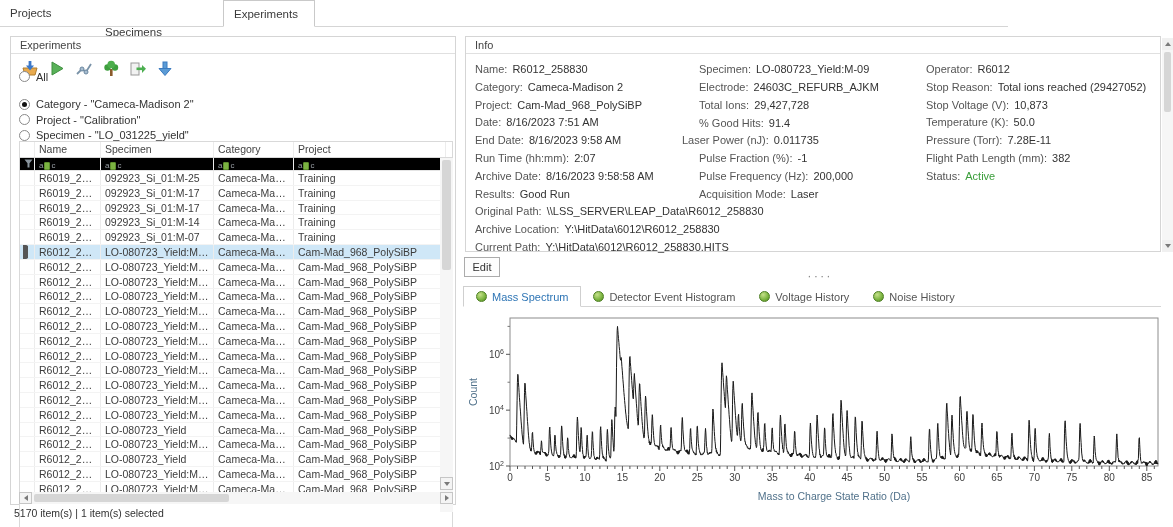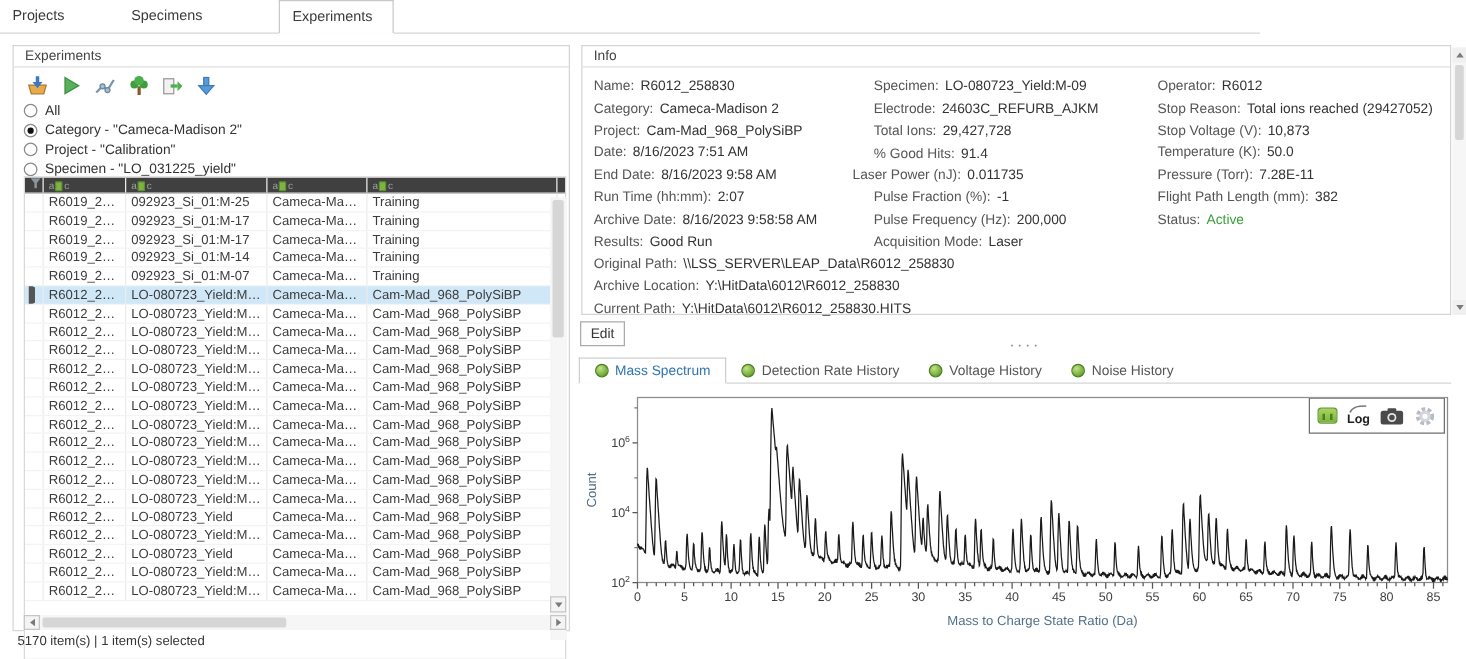--- a/index.html
+++ b/index.html
@@ -29,21 +29,21 @@
     border-radius:50%; background:#111; }
   .radio-label { font-size:11px; color:#333; white-space:nowrap; }
 
   
   #exp-table { position:absolute; left:8px; top:104px; width:434px; height:387px;
     border:1px solid #d9d9d9; overflow:hidden; background:#fff; font-size:10.5px; }
   .trow { display:flex; width:100%; }
   .tcell { padding:0 4px; border-right:1px solid #ececec; white-space:nowrap; overflow:hidden;
     text-overflow:ellipsis; flex:none; }
   .thead { height:16px; line-height:15px; border-bottom:1px solid #d9d9d9; color:#444; }
-  .tfilter { height:13px; line-height:12px; border-bottom:1px solid #e4e4e4; background:#404040; }
+  .tfilter { height:13px; line-height:12px; border-bottom:1px solid #e4e4e4; background:#000000; }
   .tdata { height:14.8px; line-height:14.5px; border-bottom:1px solid #f3f3f3; color:#3c3c3c; }
   .tdata.sel { background:#cfe7f7; }
   .abc { display:inline-flex; align-items:center; font-size:8px; color:#9aa0a6; gap:1px; }
   .abc-box { width:6px; height:8px; background:#7cb342; border:1px solid #5d8f2d; border-radius:1px; display:inline-block; }
   .rowmark { width:0; height:0; border-left:5px solid #555; border-top:3.5px solid transparent;
     border-bottom:3.5px solid transparent; margin:3px 0 0 3px; }
 
   
   .sb-btn { position:absolute; background:#f4f4f4; border:1px solid #c6c6c6;
     display:flex; align-items:center; justify-content:center; cursor:pointer; }
@@ -88,21 +88,21 @@
   #log-btn { display:flex; flex-direction:column; align-items:center; line-height:1; cursor:pointer; }
   #log-label { font-size:10px; font-weight:bold; color:#222; }
 
   .svgtext { font-family:"Liberation Sans", sans-serif; }
 </style>
 </head>
 <body>
 
 <div id="main-tabs">
     <div class="mtab" style="width: 95px;">Projects</div>
-    <div class="mtab" style="width: 128px;">Specimens</div>
+    <div class="mtab" style="width: 128px; margin-top: 19px;">Specimens</div>
     <div class="mtab active" style="width: 92px;">Experiments</div>
   </div>
 
 <div class="gpanel" id="exp-panel" style="left:10px; top:36px; width:446px; height:469px;">
   <div class="gtitle">Experiments</div>
 
   <div id="exp-toolbar">
     <span class="tbicon">
       <svg width="18" height="17" viewBox="0 0 18 17">
         <path d="M2,8 L16,8 L14,15 L4,15 Z" fill="#e8aa4e" stroke="#b07d2c" stroke-width="1"></path>
@@ -139,39 +139,46 @@
       </span>
     <span class="tbicon">
       <svg width="16" height="17" viewBox="0 0 16 17">
         <rect x="6" y="2" width="4" height="7" fill="#5b9bd5" stroke="#3a7abf"></rect>
         <polygon points="2,8.5 14,8.5 8,15.5" fill="#5b9bd5" stroke="#3a7abf"></polygon>
       </svg>
       </span>
   </div>
 
   <div id="radio-group">
-      <div class="radio-row" style="top: 44px;">
+      <div class="radio-row" style="top: 32px;">
         <span class="radio"></span>
         <span class="radio-label">All</span>
       </div>
       <div class="radio-row" style="top: 59.5px;">
         <span class="radio on"></span>
         <span class="radio-label">Category - "Cameca-Madison 2"</span>
       </div>
       <div class="radio-row" style="top: 75px;">
         <span class="radio"></span>
         <span class="radio-label">Project - "Calibration"</span>
       </div>
       <div class="radio-row" style="top: 90.5px;">
         <span class="radio"></span>
         <span class="radio-label">Specimen - "LO_031225_yield"</span>
       </div>
     </div>
 
   <div id="exp-table">
+      <div class="trow thead">
+        <div class="tcell" style="width: 15px;"></div>
+        <div class="tcell" style="width: 66px;">Name</div>
+        <div class="tcell" style="width: 113px;">Specimen</div>
+        <div class="tcell" style="width: 80px;">Category</div>
+        <div class="tcell" style="width: 152px;">Project</div>
+      </div>
       <div class="trow tfilter">
         <div class="tcell" style="width: 15px;"><svg width="9" height="9" viewBox="0 0 9 9">
             <polygon points="0.5,0.5 8.5,0.5 5.5,4.3 5.5,8.5 3.5,8.5 3.5,4.3" fill="#8a959e"></polygon>
           </svg></div>
         <div class="tcell" style="width: 66px;"><span class="abc">a<span class="abc-box"></span>c</span></div>
         <div class="tcell" style="width: 113px;"><span class="abc">a<span class="abc-box"></span>c</span></div>
         <div class="tcell" style="width: 80px;"><span class="abc">a<span class="abc-box"></span>c</span></div>
         <div class="tcell" style="width: 152px;"><span class="abc">a<span class="abc-box"></span>c</span></div>
       </div>
       <div class="trow tdata">
@@ -392,57 +399,33 @@
 <div id="edit-btn">Edit</div>
 <div id="splitter">····</div>
 
 <div id="chart-tabs">
     <div class="ctab active">
       <span class="ball"></span>
       <span>Mass Spectrum</span>
     </div>
     <div class="ctab">
       <span class="ball"></span>
-      <span>Detection Rate History</span>
+      <span>Detector Event Histogram</span>
     </div>
     <div class="ctab">
       <span class="ball"></span>
       <span>Voltage History</span>
     </div>
     <div class="ctab">
       <span class="ball"></span>
       <span>Noise History</span>
     </div>
   </div>
 
 <div id="chart-wrap">
-  <div id="chart-toolbar">
-    <span class="range-icon"></span>
-    <span id="log-btn">
-      <svg width="15" height="7" viewBox="0 0 15 7">
-        <path d="M1,6 C3,1.5 7,0.8 14,0.8" fill="none" stroke="#777" stroke-width="1.2"></path>
-      </svg>
-      <span id="log-label">Log</span>
-    </span>
-    <span style="display:flex;">
-      <svg width="19" height="14" viewBox="0 0 19 14">
-        <rect x="0.5" y="2.5" width="18" height="11" rx="2" fill="#4a4a4a"></rect>
-        <rect x="6" y="0.5" width="7" height="3.5" rx="1" fill="#4a4a4a"></rect>
-        <circle cx="9.5" cy="8" r="3.6" fill="#fff" opacity="0.85"></circle>
-        <circle cx="9.5" cy="8" r="2.2" fill="#4a4a4a"></circle>
-      </svg>
-      </span>
-    <span style="display:flex;">
-      <svg width="18" height="18" viewBox="0 0 18 18">
-        <circle cx="9" cy="9" r="5.2" fill="none" stroke="#b8bcc2" stroke-width="4.2" stroke-dasharray="2.6 1.7"></circle>
-        <circle cx="9" cy="9" r="4.6" fill="#d3d6da"></circle>
-        <circle cx="9" cy="9" r="2.1" fill="#fff"></circle>
-      </svg>
-      </span>
-  </div>
   <svg id="spec-svg" width="700" height="220">
       <rect x="47" y="11" width="648" height="148" fill="#fff" stroke="#8c8c8c" stroke-width="1"></rect>
       <line x1="47.0" y1="159" x2="47.0" y2="164" stroke="#555" stroke-width="1"></line>
       <line x1="54.5" y1="159" x2="54.5" y2="162" stroke="#555" stroke-width="1"></line>
       <line x1="62.0" y1="159" x2="62.0" y2="162" stroke="#555" stroke-width="1"></line>
       <line x1="69.5" y1="159" x2="69.5" y2="162" stroke="#555" stroke-width="1"></line>
       <line x1="77.0" y1="159" x2="77.0" y2="162" stroke="#555" stroke-width="1"></line>
       <line x1="84.5" y1="159" x2="84.5" y2="164" stroke="#555" stroke-width="1"></line>
       <line x1="91.9" y1="159" x2="91.9" y2="162" stroke="#555" stroke-width="1"></line>
       <line x1="99.4" y1="159" x2="99.4" y2="162" stroke="#555" stroke-width="1"></line>

